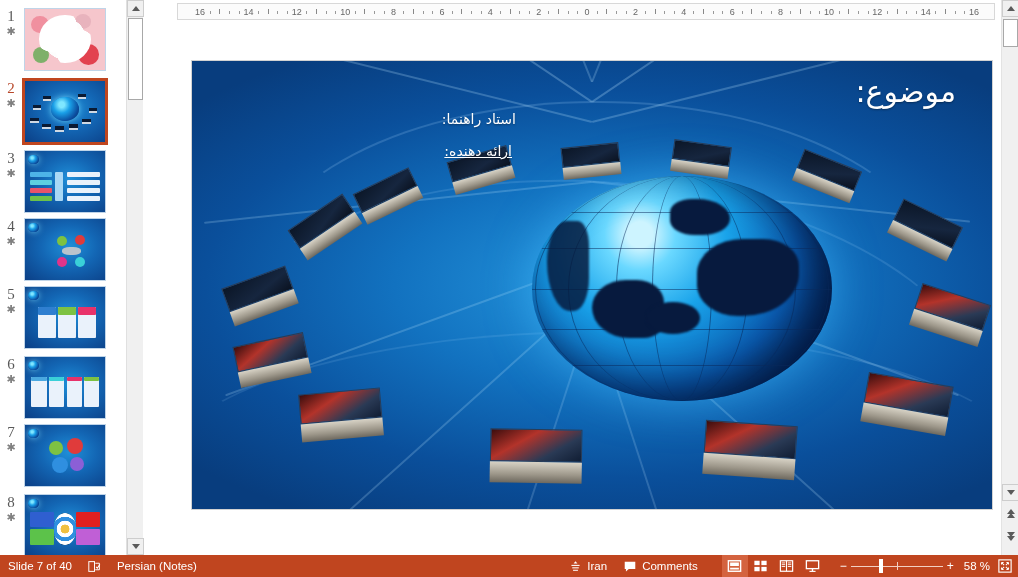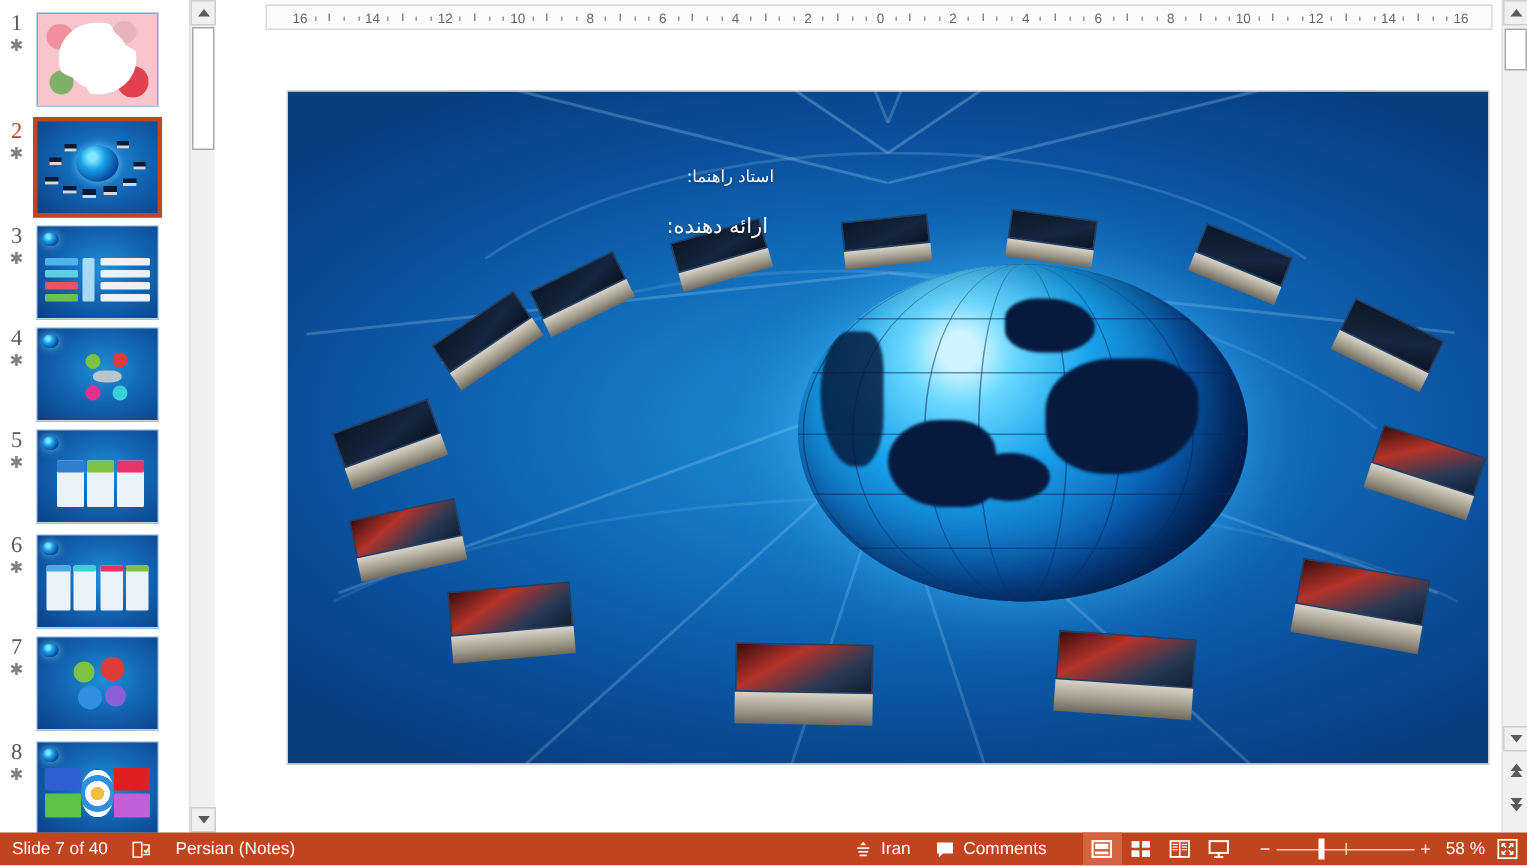--- a/index.html
+++ b/index.html
@@ -123,22 +123,22 @@
 
   .laptop{ position:absolute; }
   .laptop .scr{ position:absolute; width:100%; height:62%; background:linear-gradient(160deg,#0b1627 0%,#16263f 60%,#0a1220 100%); border:1px solid #2a3c56; }
   .laptop .scr.red{ background:linear-gradient(150deg,#3a0d0d 0%,#b3332a 35%,#2a3a55 70%,#101d33 100%); }
   .laptop .kb{ position:absolute; bottom:0; width:100%; height:38%;
     background:linear-gradient(180deg,#d8d3c6 0%,#9d978a 60%,#6d685e 100%); }
 
   .slide-text{ position:absolute; color:#ffffff; direction:rtl;
     font-family:"DejaVu Sans", sans-serif; text-shadow:0 1px 2px rgba(0,0,0,.35); }
   #txt-topic{ right:36px; top:13px; font-size:30px; }
-  #txt-supervisor{ right:476px; top:50px; font-size:11px; }
-  #txt-presenter{ right:480px; top:82px; font-size:14px; }
+  #txt-supervisor{ right:476px; top:50px; font-size:14px; }
+  #txt-presenter{ right:480px; top:82px; font-size:14px;text-decoration:underline; }
 
   
   #right-scroll{
     position:absolute; left:1001px; top:0; width:17px; height:555px;
     background:#f0f0f0; border-left:1px solid #e3e3e3;
   }
   #right-thumb{ position:absolute; left:1px; top:19px; width:15px; height:28px;
     background:#ffffff; border:1px solid #a8a8a8; }
   .dbl { display:flex; flex-direction:column; align-items:center; justify-content:center; gap:1px; }
   .dbl .sb-arrow { margin:-1px 0; }
@@ -542,20 +542,21 @@
         </div>
       <div class="laptop" style="left:480px;top:82px;width:58px;height:32px;transform:rotate(8deg)">
         <div class="scr"></div>
           <div class="kb"></div>
         </div>
       <div class="laptop" style="left:370px;top:84px;width:58px;height:32px;transform:rotate(-6deg)">
         <div class="scr"></div>
           <div class="kb"></div>
         </div>
 
+      <div class="slide-text" id="txt-topic">موضوع:</div>
       <div class="slide-text" id="txt-supervisor">استاد راهنما:</div>
       <div class="slide-text" id="txt-presenter">ارائه دهنده:</div>
     </div>
   </div>
 
   <div id="right-scroll">
     <div class="sb-btn" style="top:0">
       <div class="sb-arrow sb-up"></div>
     </div>
     <div id="right-thumb"></div>

